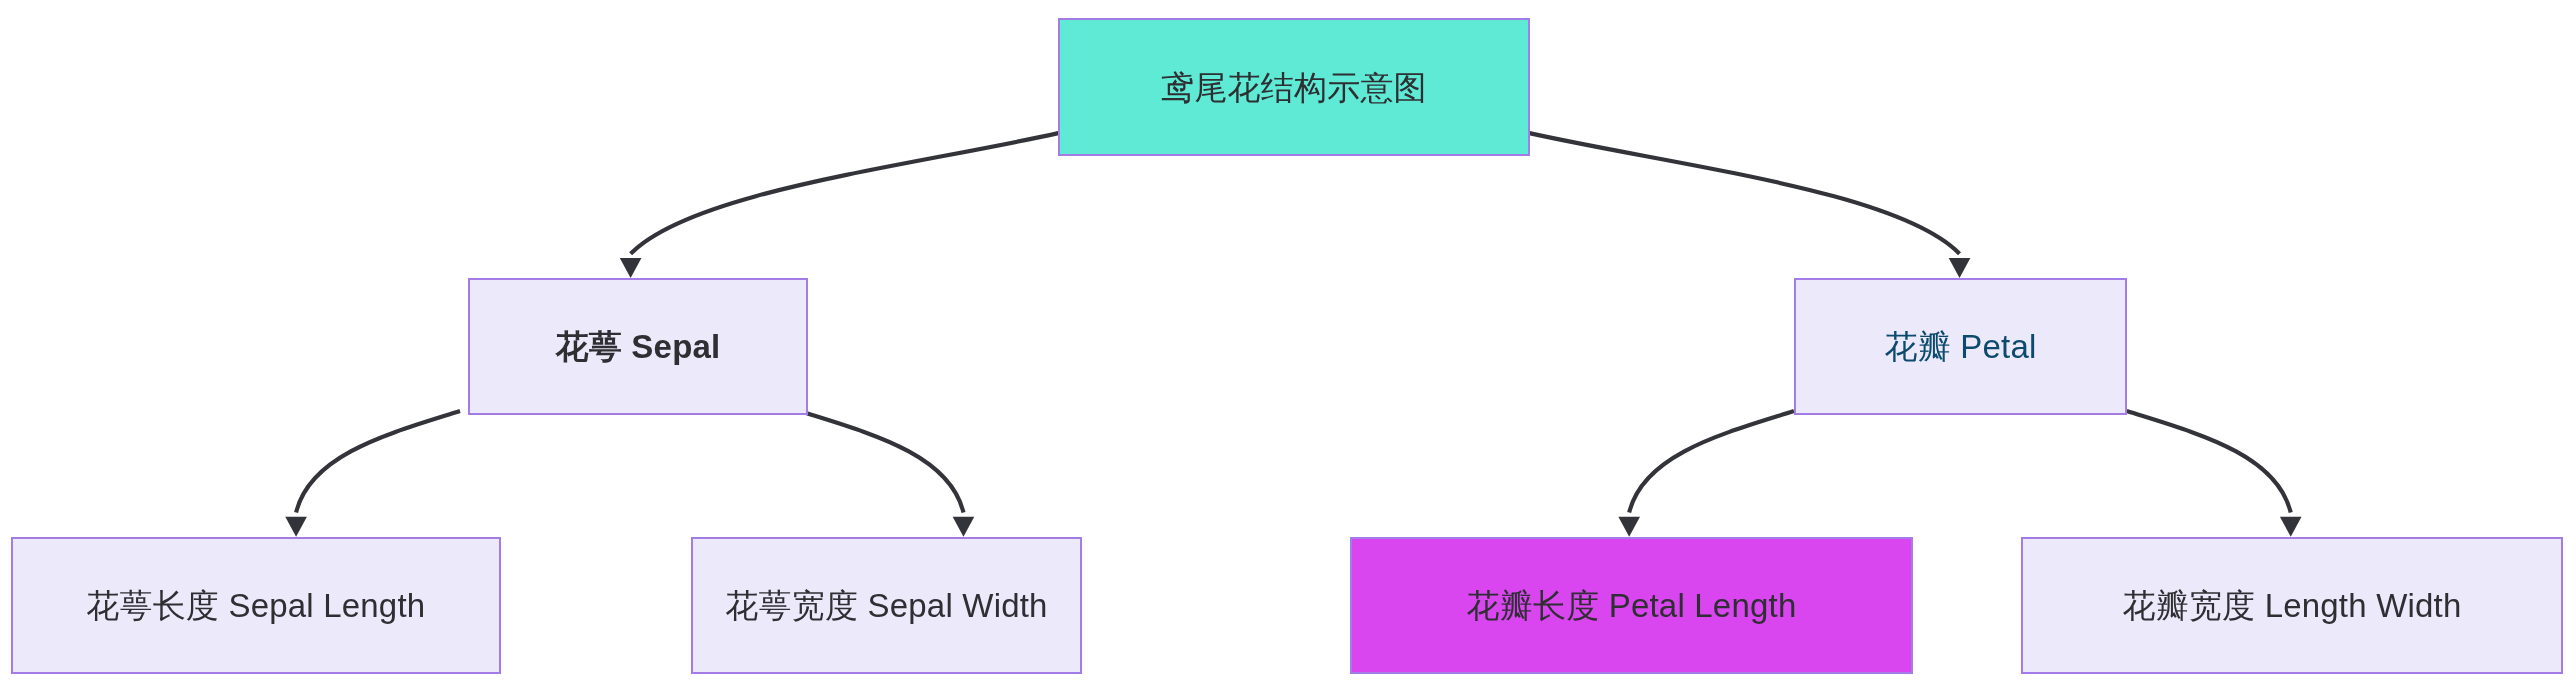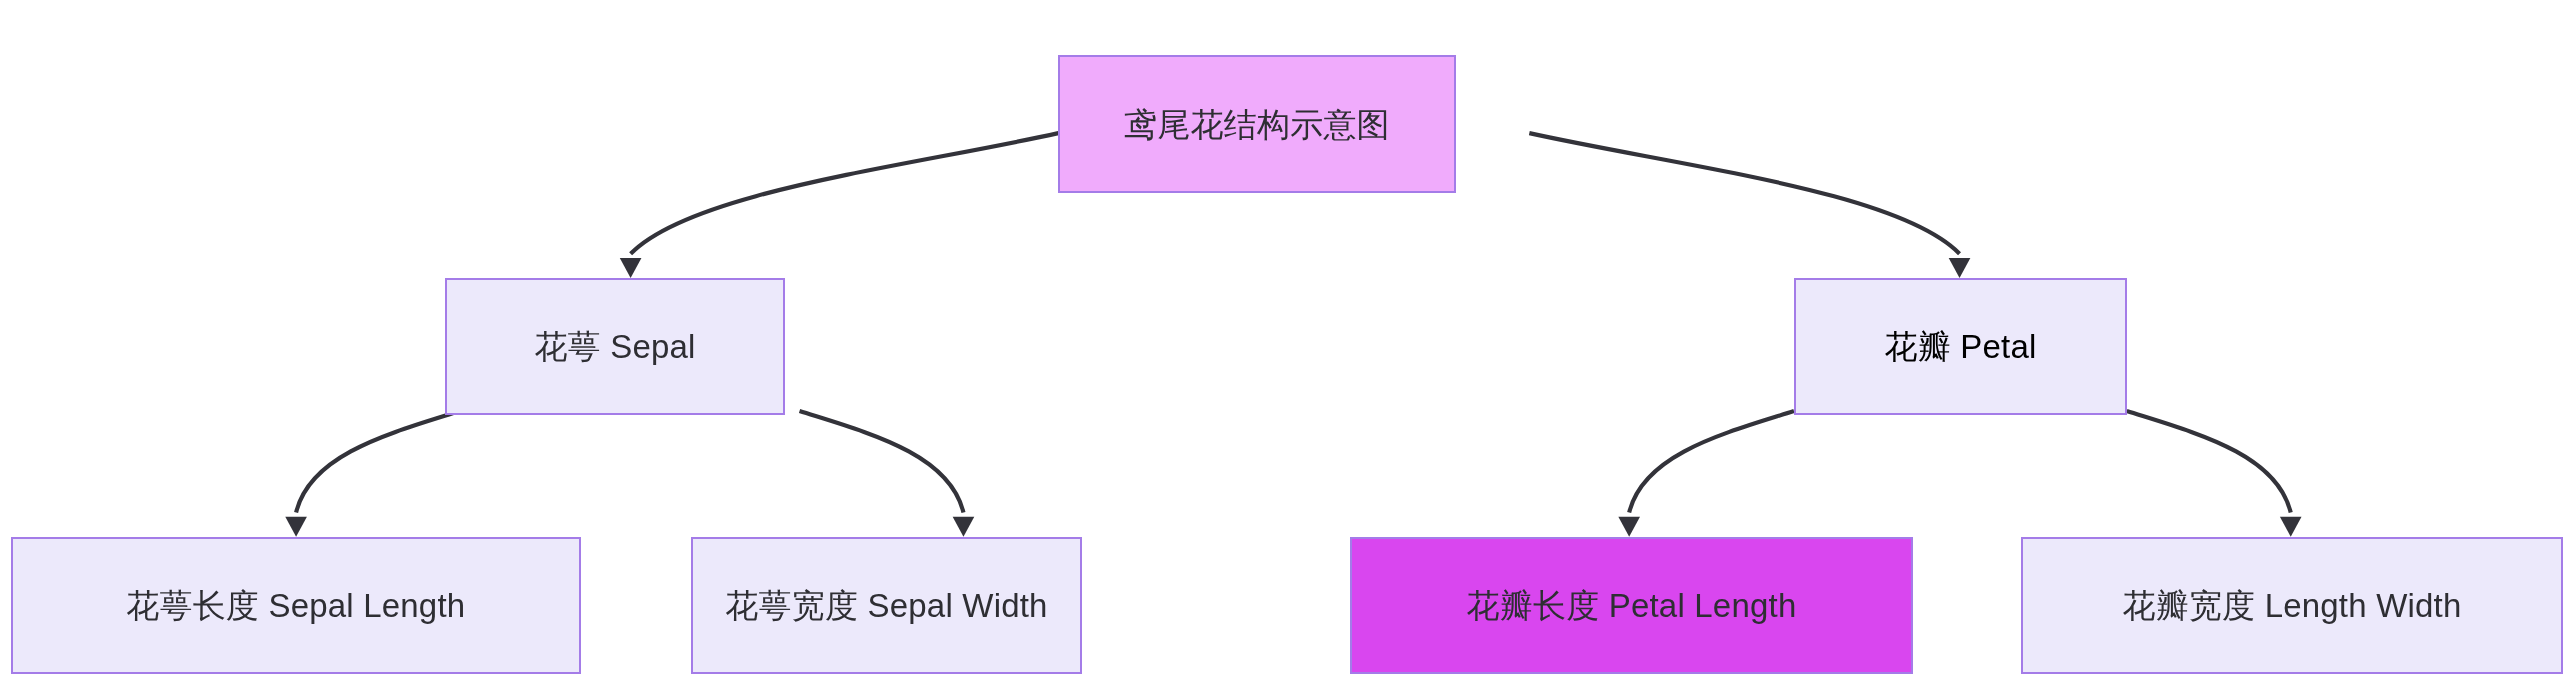--- a/index.html
+++ b/index.html
@@ -82,32 +82,32 @@
       <g>
         <path class="edge-path" d="M 2155 494 C 2073 520, 1974 545, 1957 616" stroke="#33333a"></path>
         <polygon class="arrow-head" points="1944,621 1970,621 1957,645" fill="#33333a"></polygon>
       </g>
       <g>
         <path class="edge-path" d="M 2555 494 C 2637 520, 2735 545, 2752 616" stroke="#33333a"></path>
         <polygon class="arrow-head" points="2739,621 2765,621 2752,645" fill="#33333a"></polygon>
       </g>
     </svg>
 
-  <div class="node" id="node-root" style="left: 1058px; top: 18.3px; width: 398px; height: 138px; background: #f0abfc; border-color: rgb(164, 124, 232); color: rgb(46, 46, 51); margin-top: 37px;">
+  <div class="node" id="node-root" style="left: 1058px; top: 18.3px; width: 472px; height: 138px; background: #5eead4; border-color: rgb(164, 124, 232); color: rgb(46, 46, 51);">
     <span class="node-label">鸢尾花结构示意图</span>
   </div>
 
-  <div class="node" id="node-sepal" style="left: 445px; top: 278px; width: 340px; height: 137px; background: rgb(236, 233, 251); border-color: rgb(164, 124, 232); color: rgb(46, 46, 51);">
+  <div class="node" id="node-sepal" style="left: 468px; top: 278px; width: 340px; height: 137px; background: rgb(236, 233, 251); border-color: rgb(164, 124, 232); color: rgb(46, 46, 51); font-weight: bold;">
     <span class="node-label">花萼 Sepal</span>
   </div>
-  <div class="node" id="node-petal" style="left: 1794px; top: 278px; width: 333px; height: 137px; background: rgb(236, 233, 251); border-color: rgb(164, 124, 232); color: #000000;">
+  <div class="node" id="node-petal" style="left: 1794px; top: 278px; width: 333px; height: 137px; background: rgb(236, 233, 251); border-color: rgb(164, 124, 232); color: #0c4a6e;">
     <span class="node-label">花瓣 Petal</span>
   </div>
 
-  <div class="node" id="node-sepal-length" style="left: 10.8px; top: 537px; width: 570px; height: 137px; background: rgb(236, 233, 251); border-color: rgb(164, 124, 232); color: rgb(46, 46, 51);">
+  <div class="node" id="node-sepal-length" style="left: 10.8px; top: 537px; width: 490px; height: 137px; background: rgb(236, 233, 251); border-color: rgb(164, 124, 232); color: rgb(46, 46, 51);">
     <span class="node-label">花萼长度 Sepal Length</span>
   </div>
   <div class="node" id="node-sepal-width" style="left: 691px; top: 537px; width: 391px; height: 137px; background: rgb(236, 233, 251); border-color: rgb(164, 124, 232); color: rgb(46, 46, 51);">
     <span class="node-label">花萼宽度 Sepal Width</span>
   </div>
   <div class="node" id="node-petal-length" style="left: 1350px; top: 537px; width: 563px; height: 137px; background: #d946ef; border-color: rgb(164, 124, 232); color: rgb(46, 46, 51);">
     <span class="node-label">花瓣长度 Petal Length</span>
   </div>
   <div class="node" id="node-petal-width" style="left: 2021px; top: 537px; width: 542px; height: 137px; background: rgb(236, 233, 251); border-color: rgb(164, 124, 232); color: rgb(46, 46, 51);">
     <span class="node-label">花瓣宽度 Length Width</span>

